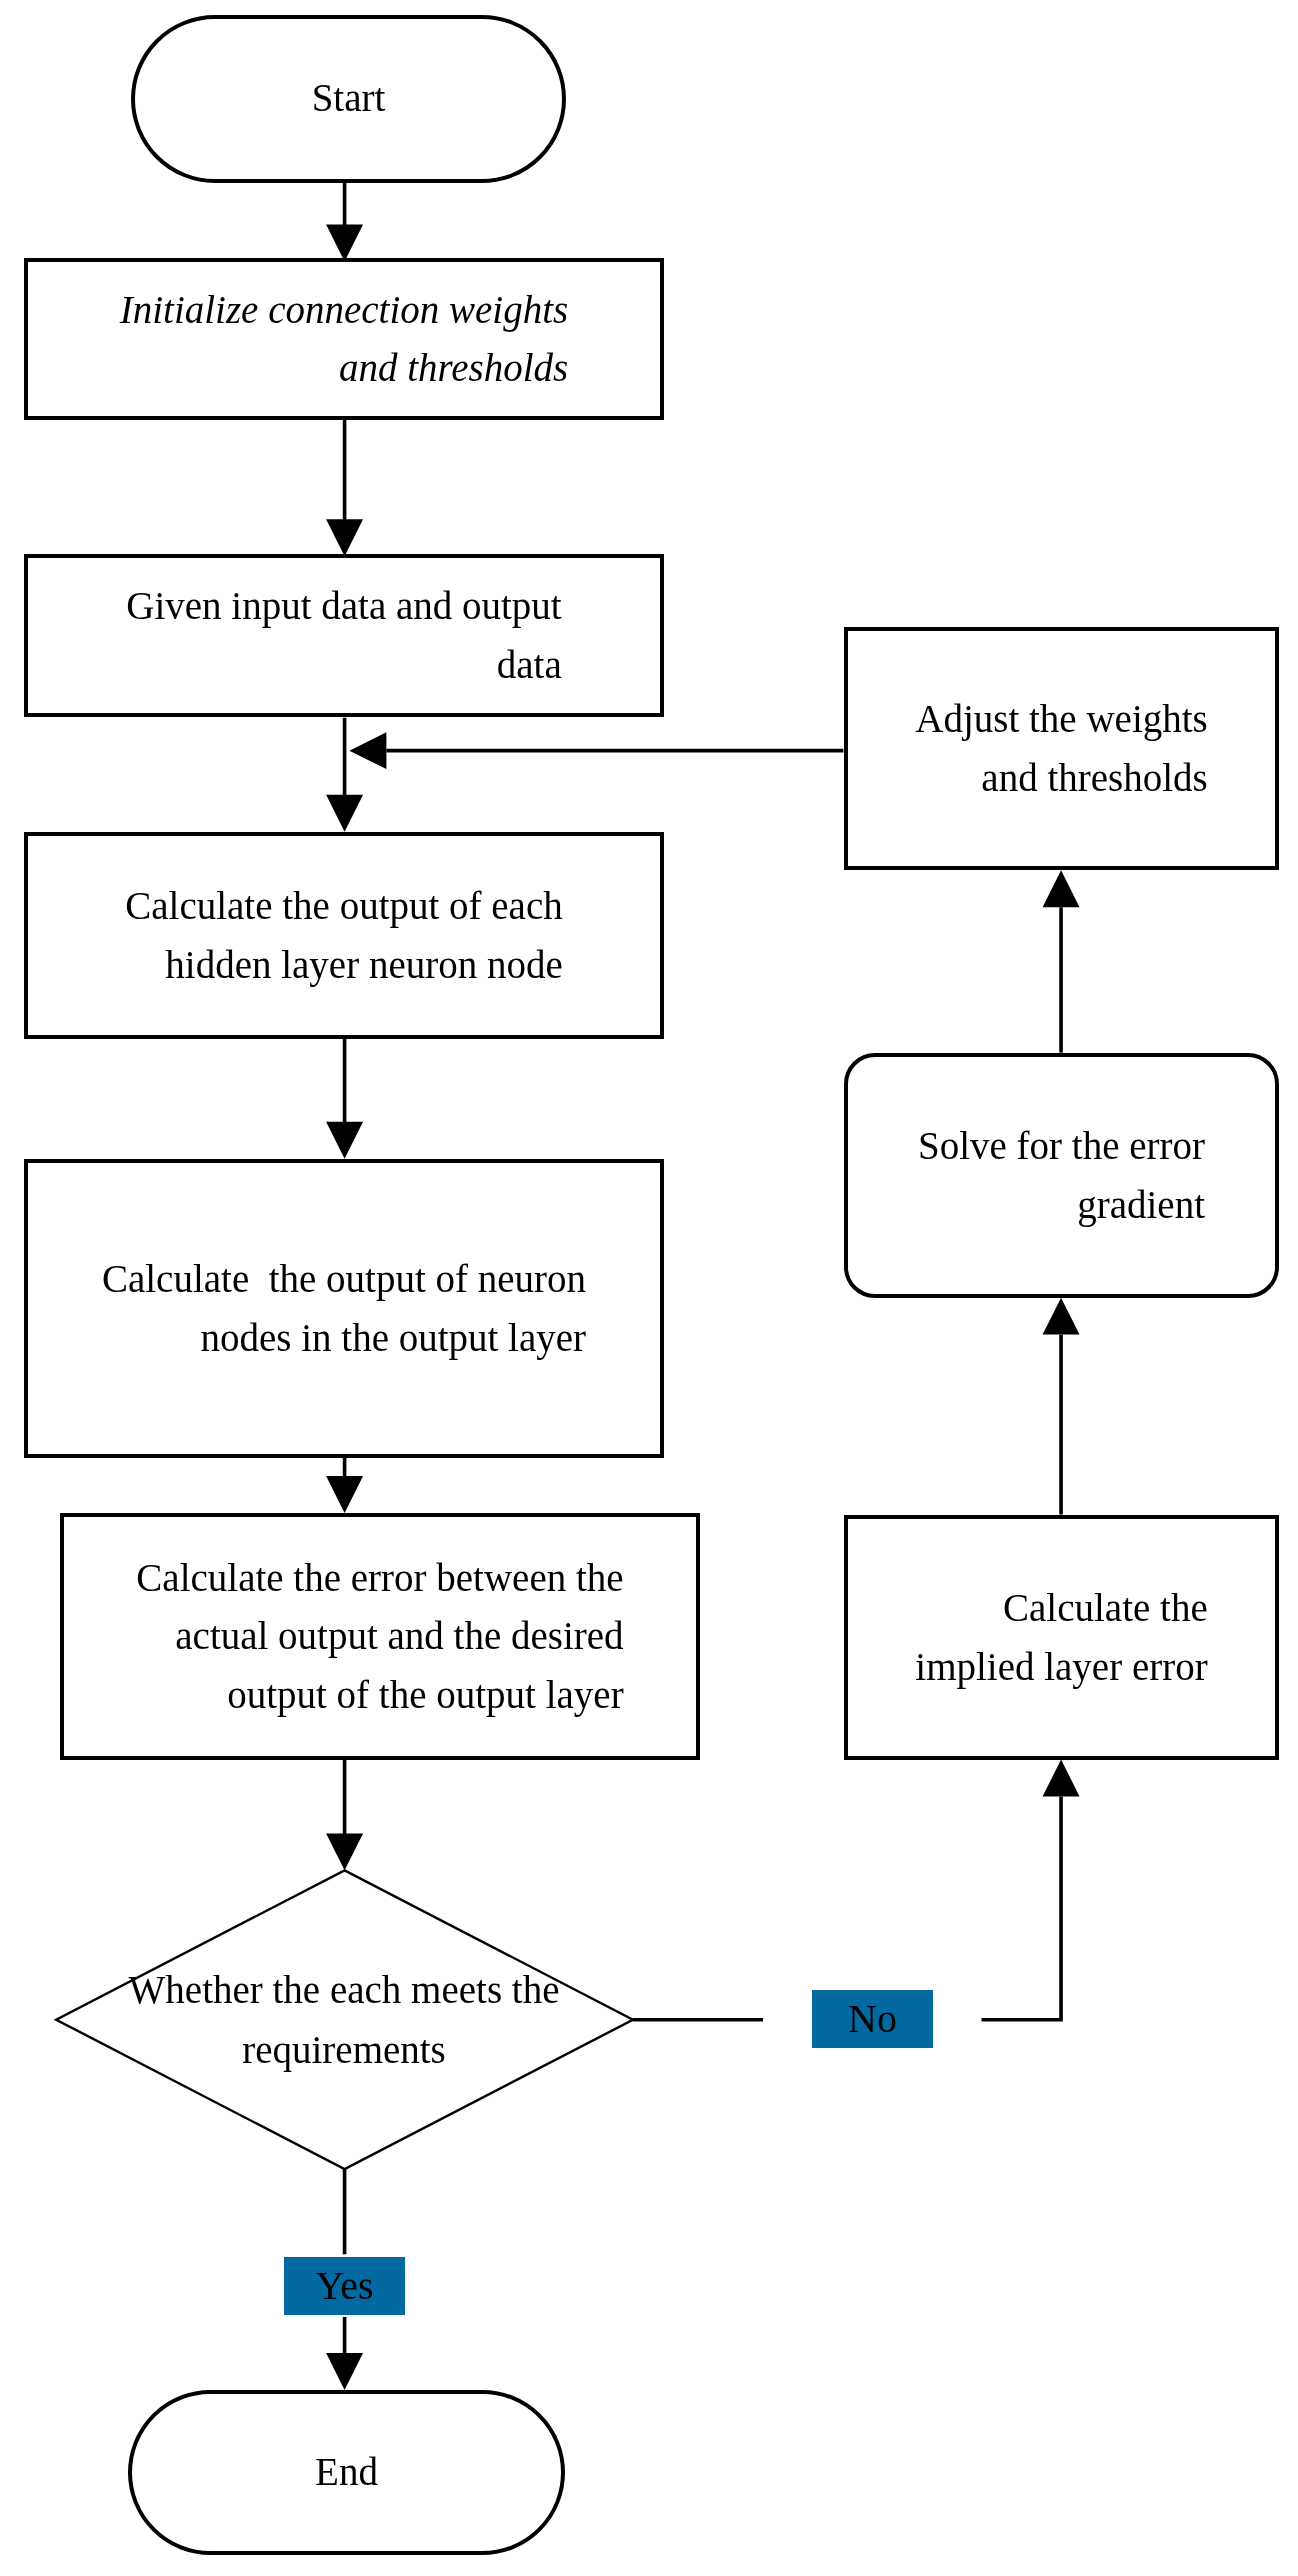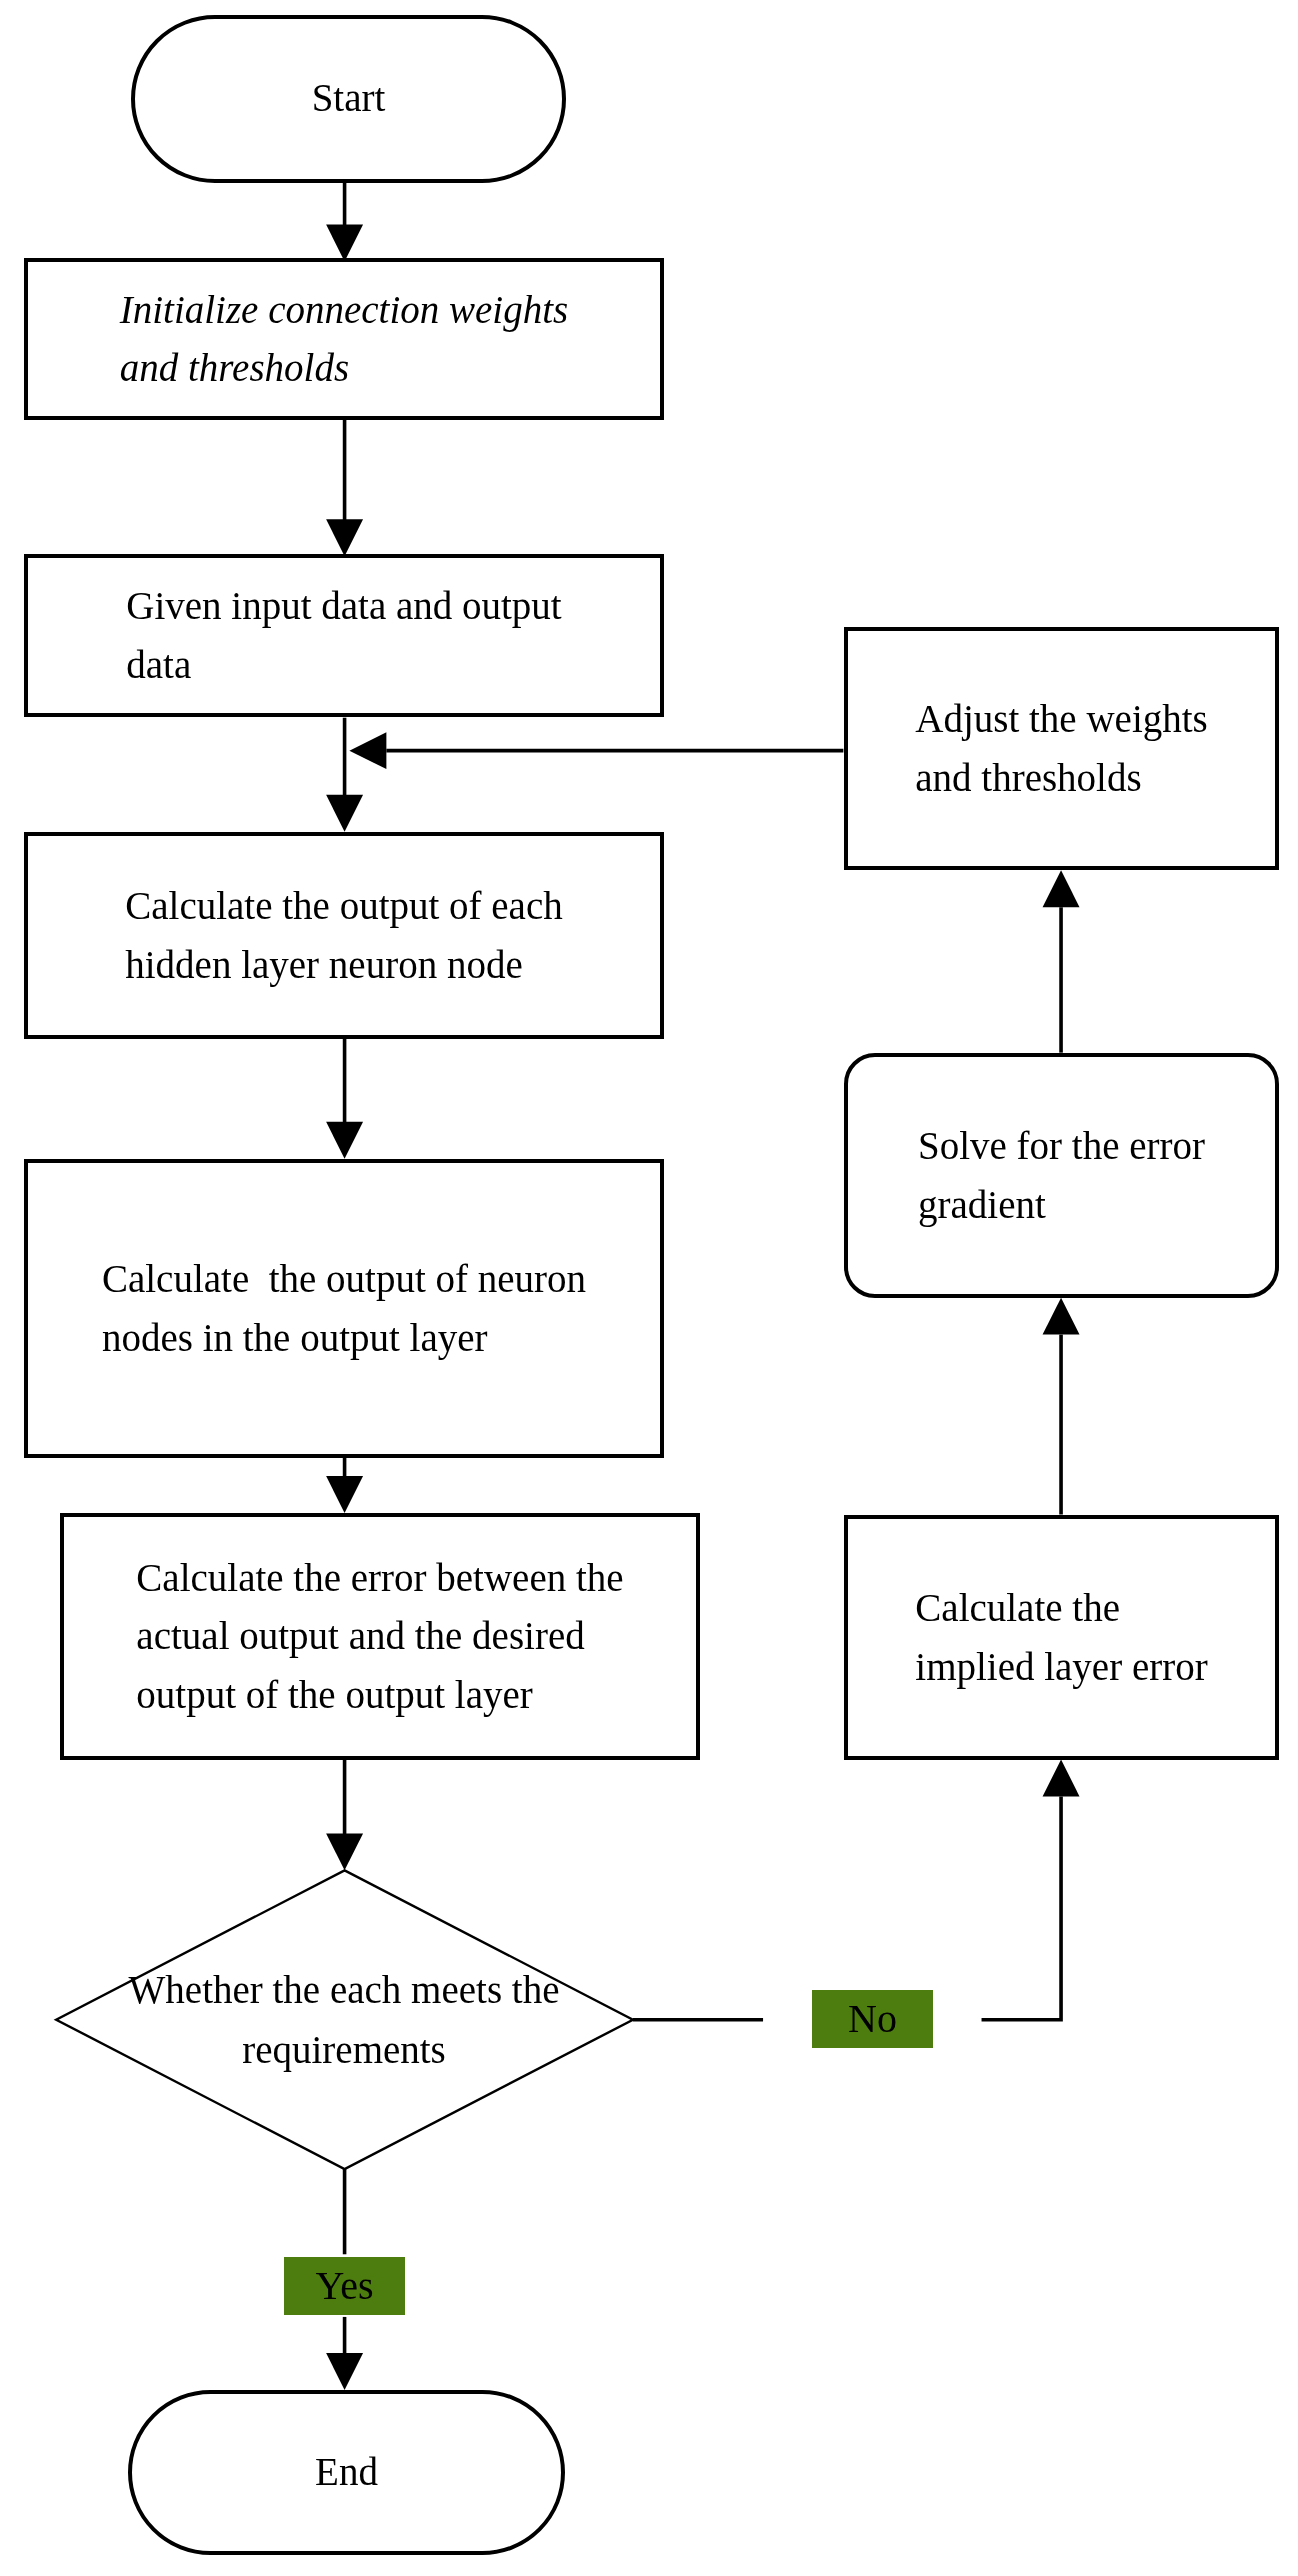--- a/index.html
+++ b/index.html
@@ -24,32 +24,32 @@
     display:flex;
     align-items:center;
     justify-content:center;
     text-align:center;
     font-size:39px;
     line-height:1.5;
   }
   .node .label,
   .float-label .label{
     white-space:pre;
-    text-align:left;
+    text-align:right;
   }
   .stadium{border-radius:88px;}
   .float-label{
     position:absolute;
     display:flex;
     align-items:center;
     justify-content:center;
     text-align:center;
     font-size:40px;
     line-height:1.4;
-    background:#4d7c0f;
+    background:#0369a1;
   }
   .diamond-label{
     position:absolute;
     display:flex;
     align-items:center;
     justify-content:center;
     text-align:center;
     font-size:39px;
     line-height:1.55;
   }

